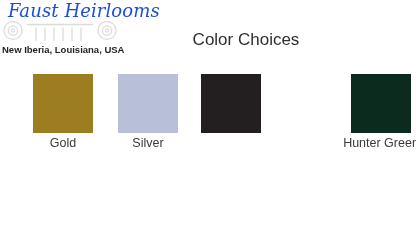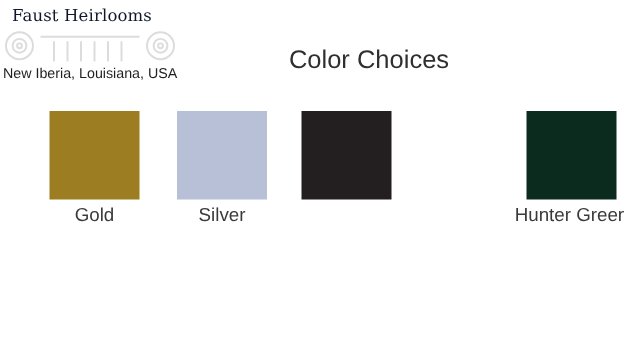--- a/index.html
+++ b/index.html
@@ -23,42 +23,44 @@
     width: 132px;
     height: 62px;
   }
   #brand-wordmark {
     position: absolute;
     left: 8px;
     top: 1px;
     width: 120px;
     height: 20px;
     font-family: "DejaVu Serif", serif;
-    font-size: 11px;
+    font-style: italic;
+    font-size: 18px;
     line-height: 20px;
     letter-spacing: 0.1px;
-    color: #0f172a;
+    color: #1d4ed8;
     white-space: nowrap;
   }
   #brand-ornament {
     position: absolute;
     left: 2px;
     top: 20px;
     width: 116px;
     height: 22px;
   }
   #brand-location {
     position: absolute;
     left: 2px;
     top: 43px;
     width: 130px;
     font-size: 9.5px;
     line-height: 13px;
     color: #231f20;
     white-space: nowrap;
+    font-weight: bold;
   }
 
   
   #page-title {
     position: absolute;
     left: 166px;
     top: 29px;
     width: 160px;
     text-align: center;
     font-size: 17px;

